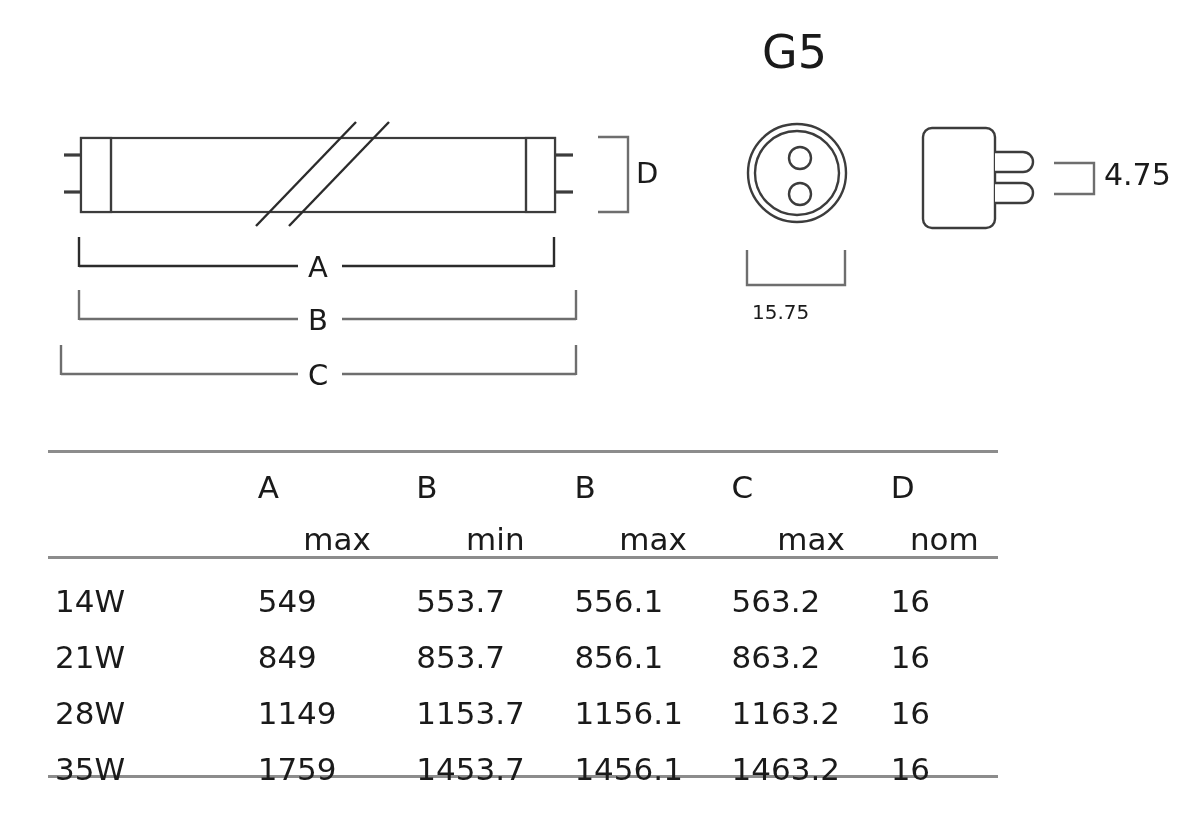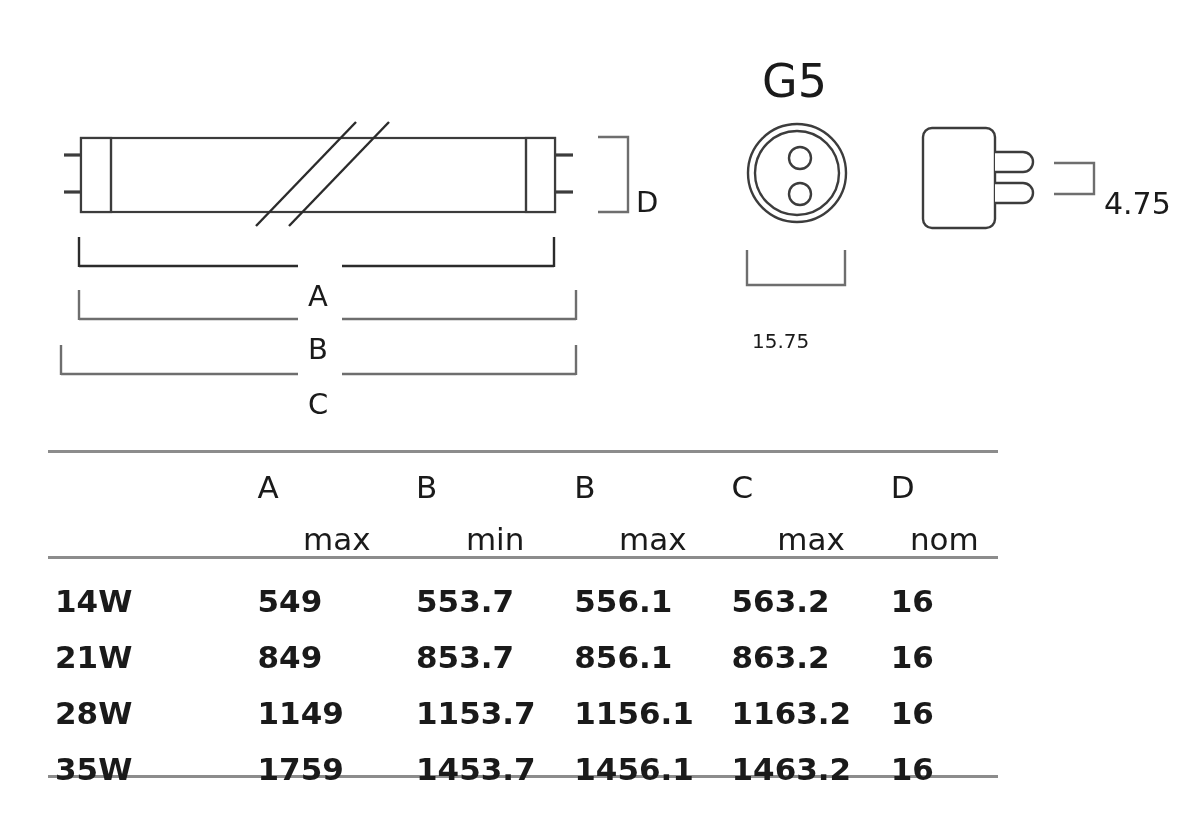--- a/index.html
+++ b/index.html
@@ -15,21 +15,21 @@
     overflow: hidden;
     font-family: "DejaVu Sans", "Liberation Sans", sans-serif;
     color: #111111;
   }
   #stage {
     position: absolute;
     left: 0; top: 0;
     width: 1200px;
     height: 819px;
   }
-  .abs { position: absolute; margin-top: 29px; }
+  .abs { position: absolute; }
 
   
   #title {
     left: 762px;
     top: 24px;
     font-size: 46px;
     line-height: 56px;
     letter-spacing: 0px;
     color: #1a1a1a;
     font-weight: 400;
@@ -109,21 +109,21 @@
   
   .c0 { width: 205px; padding-left: 7px !important; }
   .c1 { width: 160px; }
   .c2 { width: 159px; }
   .c3 { width: 158px; }
   .c4 { width: 160px; }
   .c5 { width: 108px; }
 
   tr.hdr-top td   { height: 50px;  padding-top: 9px !important; }
   tr.hdr-bot td   { height: 52px;  padding-bottom: 6px !important; text-align: center; }
-  tr.datarow td   { height: 53px;  padding-top: 3px !important; font-weight: bold; }
+  tr.datarow td   { height: 53px;  padding-top: 3px !important; }
 
   .rule {
     position: absolute;
     left: 48px;
     height: 0;
     border-top: 3px solid #8c8c8c;
     width: 950px;
   }
   #rule-top    { top: 450px; }
   #rule-header { top: 556px; }

